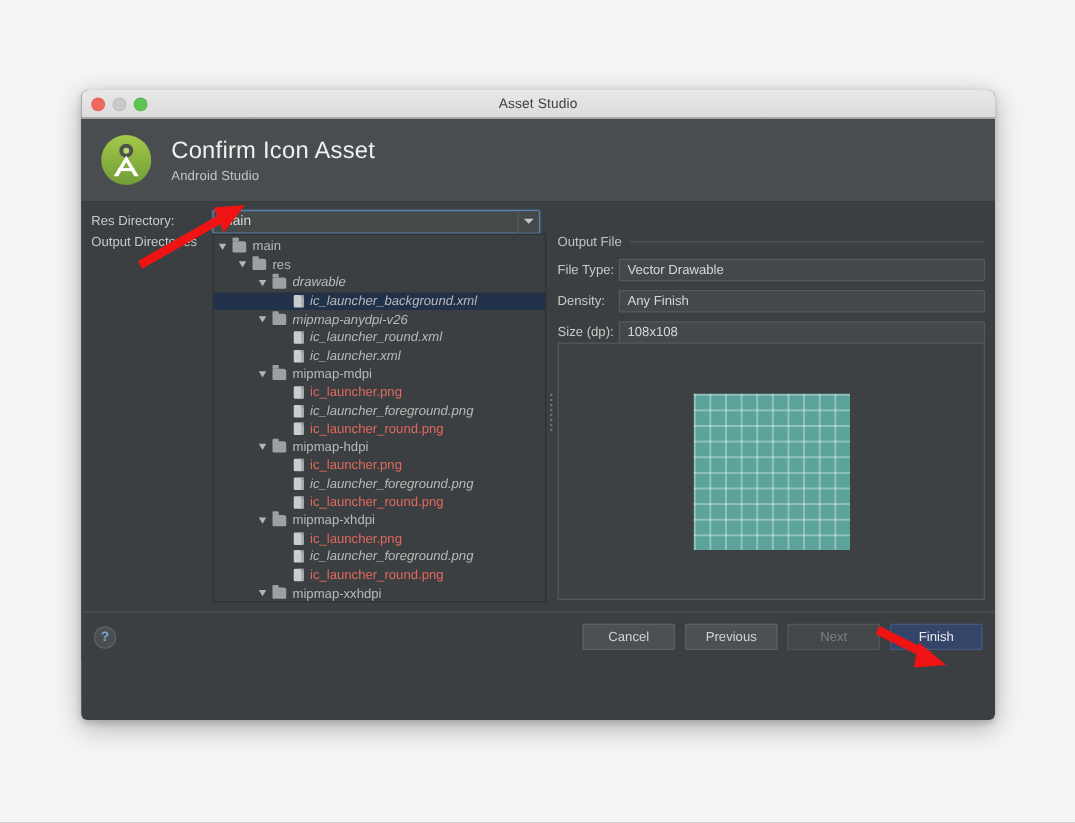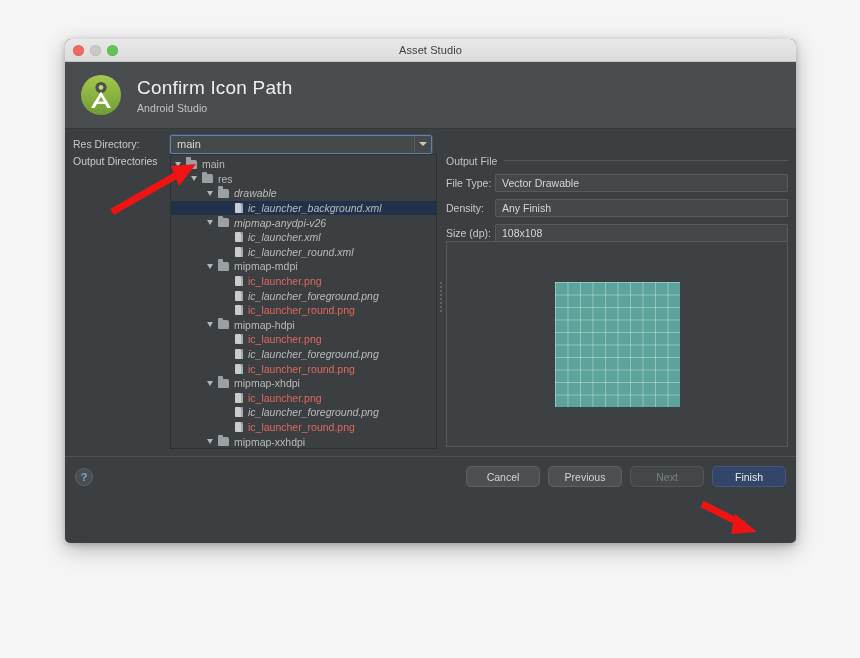--- a/index.html
+++ b/index.html
@@ -7,21 +7,21 @@
     width: 860px; height: 658px;
     background: #f4f4f4;
     font-family: "Liberation Sans", sans-serif;
     overflow: hidden;
   }
   #root { position: relative; width: 860px; height: 658px; background:#f5f5f5; }
 
   
   .window {
     position: absolute;
-    left: 65px; top: 39px;
+    left: 65px; top: 72px;
     width: 731px; height: 504px;
     background: #3c3f41;
     border-radius: 6px 6px 5px 5px;
     box-shadow: 0 6px 22px rgba(0,0,0,.28), 0 2px 6px rgba(0,0,0,.18);
     overflow: hidden;
   }
   .titlebar {
     height: 22px;
     background: linear-gradient(#e8e8e8,#dcdcdc);
     border-bottom: 1px solid #c4c4c4;
@@ -164,21 +164,21 @@
   }
   .help {
     width:16px;height:16px;border-radius:50%;
     background:#4a4e50; border:1px solid #5e6264;
     color:#7aa7d8; font-size:11px; font-weight:bold;
     display:flex;align-items:center;justify-content:center;
   }
   .btns { position:absolute; right:10px; display:flex; gap:8px; }
   .btn {
     min-width:52px; height:19px; padding:0 10px;
-    background:#4c5052; border:1px solid #5d6163; border-radius:5px;
+    background:#4c5052; border:1px solid #5d6163; border-radius:0;
     color:#d3d3d3; font-size:10.5px;
     display:flex;align-items:center;justify-content:center;
   }
   .btn.disabled { color:#7c8083; background:#434749; border-color:#525658; }
   .btn.primary { background:#33466a; border-color:#3f5party; border:1px solid #44587e; color:#eaeaea; }
 
   
   .anno { position:absolute; left:0; top:0; width:860px; height:658px; pointer-events:none; }
 </style>
 </head>
@@ -205,21 +205,21 @@
               <stop offset="1" stop-color="#6f9c36"></stop>
           </linearGradient>
         </defs>
         <circle cx="22" cy="22" r="20" fill="url(#gl)"></circle>
         <circle cx="22" cy="14.5" r="5.6" fill="#4f4f4f"></circle>
         <circle cx="22" cy="14.5" r="2.4" fill="#b9d96a"></circle>
         <path d="M22 18.5 L12 35 L15.6 35 L22 23.6 L28.4 35 L32 35 Z" fill="#ffffff"></path>
         <rect x="15.5" y="28.5" width="13" height="2.4" fill="#ffffff"></rect>
       </svg>
       <div class="header-txt">
-        <div class="header-title">Confirm Icon Path</div>
+        <div class="header-title">Confirm Icon Asset</div>
         <div class="header-sub">Android Studio</div>
       </div>
     </div>
 
     <div class="body">
 
       <div class="row-resdir">
         <div class="lbl lbl-resdir">Res Directory:</div>
         <div class="combo">
           <div class="combo-val">main</div>
@@ -254,26 +254,26 @@
               <span class="tname italic">ic_launcher_background.xml</span>
             </div>
             <div class="tnode" style="padding-left: 36px;">
               <div class="arrow"></div>
               <div class="folder"></div>
               <span class="tname italic">mipmap-anydpi-v26</span>
             </div>
             <div class="tnode" style="padding-left: 52px;">
               <div class="arrow blank"></div>
               <div class="file"></div>
+              <span class="tname italic">ic_launcher_round.xml</span>
+            </div>
+            <div class="tnode" style="padding-left: 52px;">
+              <div class="arrow blank"></div>
+              <div class="file"></div>
               <span class="tname italic">ic_launcher.xml</span>
-            </div>
-            <div class="tnode" style="padding-left: 52px;">
-              <div class="arrow blank"></div>
-              <div class="file"></div>
-              <span class="tname italic">ic_launcher_round.xml</span>
             </div>
             <div class="tnode" style="padding-left: 36px;">
               <div class="arrow"></div>
               <div class="folder"></div>
               <span class="tname">mipmap-mdpi</span>
             </div>
             <div class="tnode" style="padding-left: 52px;">
               <div class="arrow blank"></div>
               <div class="file"></div>
               <span class="tname red">ic_launcher.png</span>

